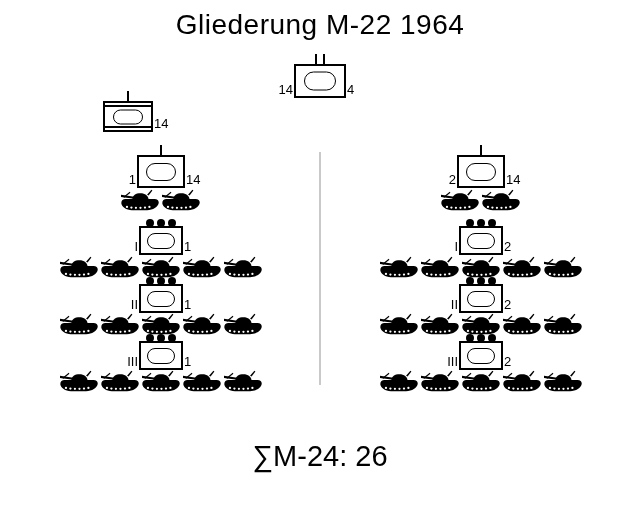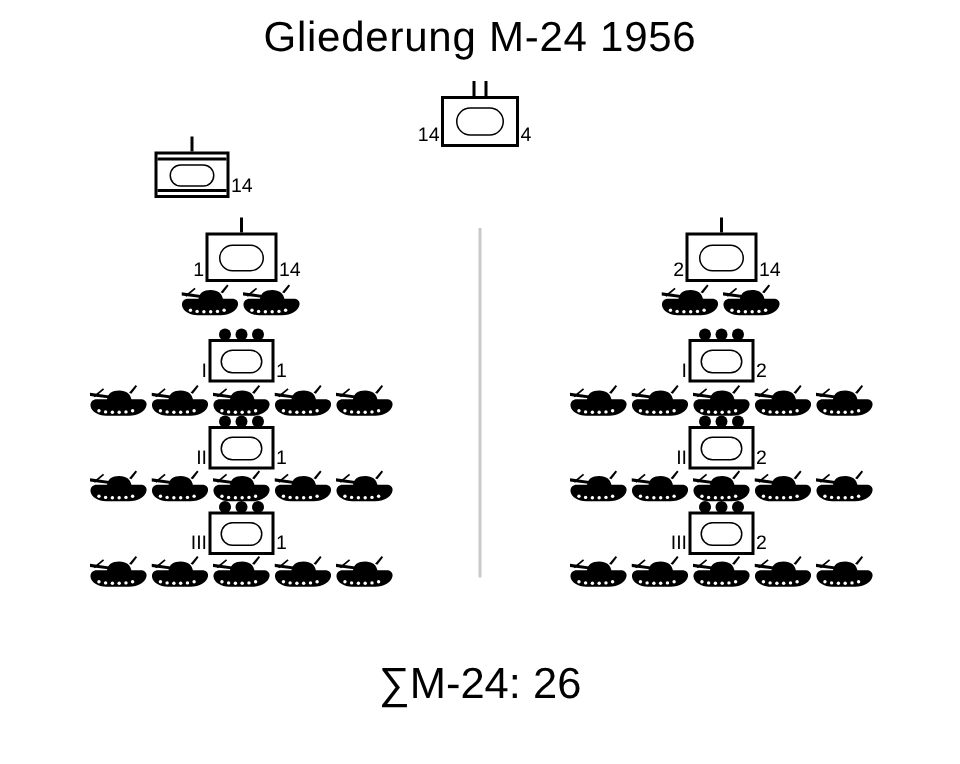--- a/index.html
+++ b/index.html
@@ -46,21 +46,21 @@
   .co  .ubox { width:48px; height:33px; }
   .co  .oval { width:30px; height:18px; }
   .pl  .ubox { width:44px; height:29px; }
   .pl  .oval { width:28px; height:16px; }
 </style>
 </head>
 <body>
 
 <div class="stage">
 
-  <div class="title">Gliederung M-24 1956</div>
+  <div class="title">Gliederung M-22 1964</div>
 
   <div class="divider"></div>
 
   <div class="unit bn" style="left:294px; top:64px;">
     <div class="ubox">
       <span class="tick t1"></span>
       <span class="tick t2"></span>
       <div class="oval"></div>
       <span class="lbl left">14</span>
       <span class="lbl right">4</span>

